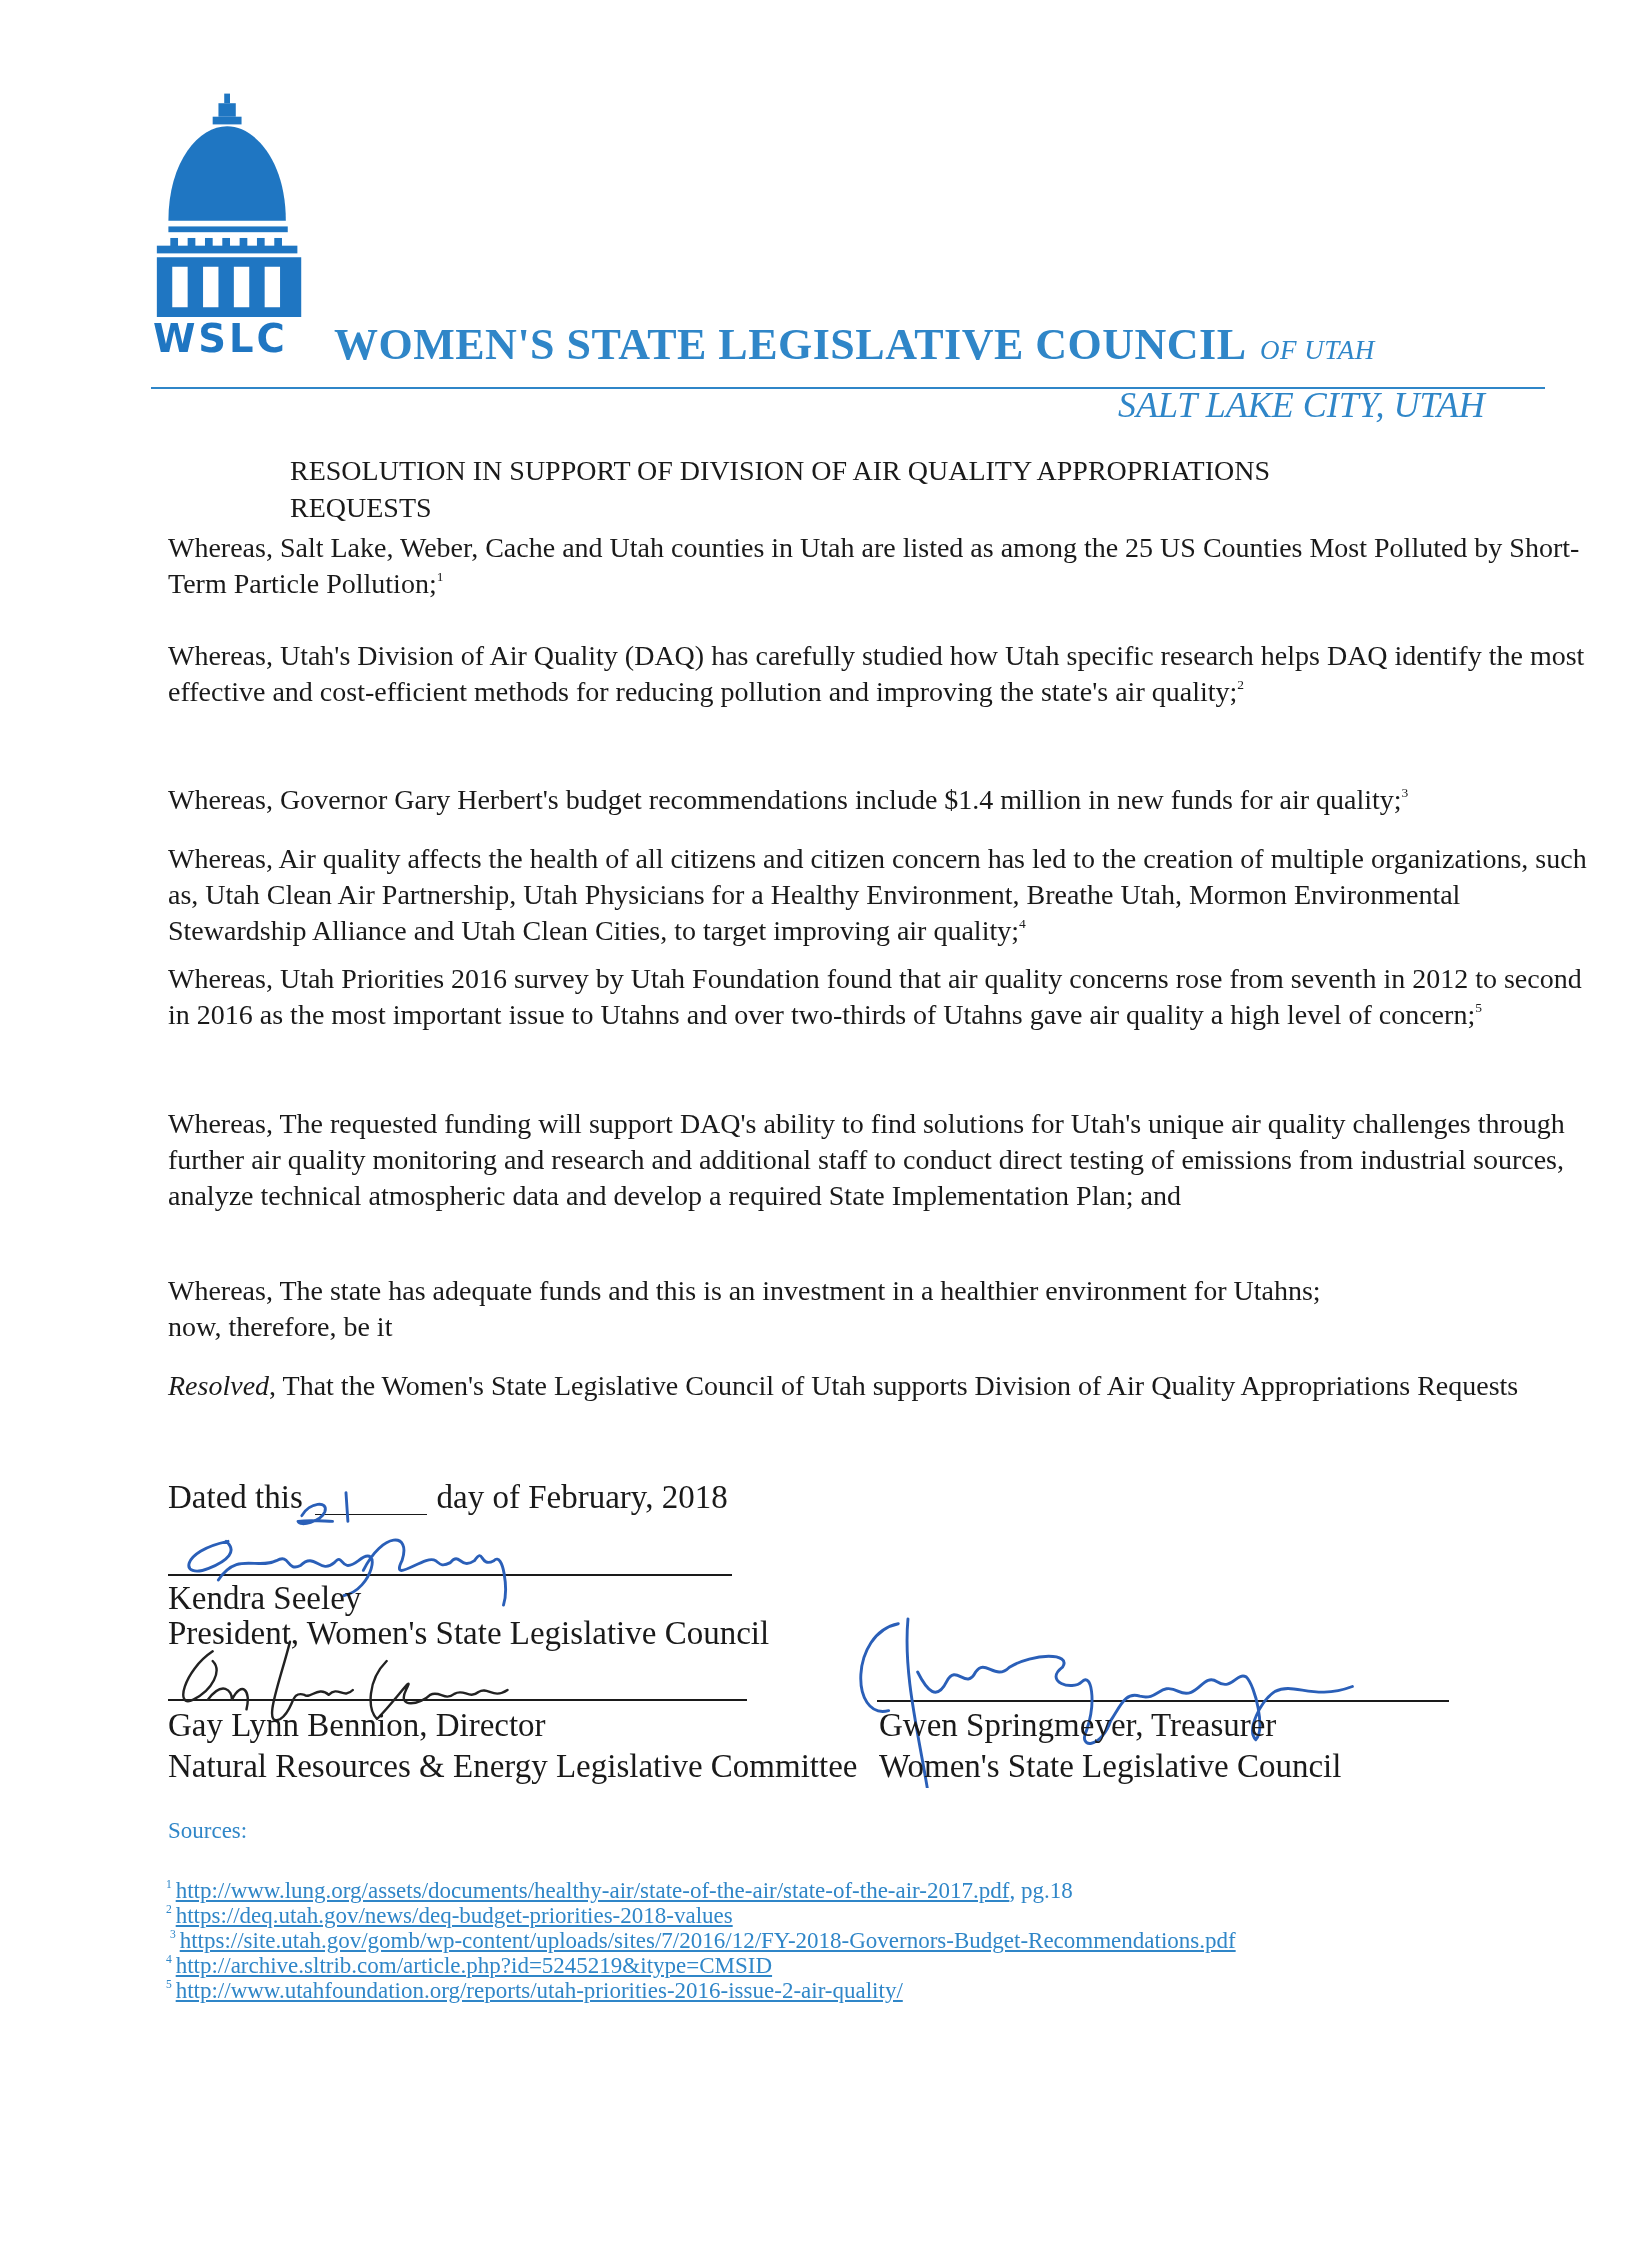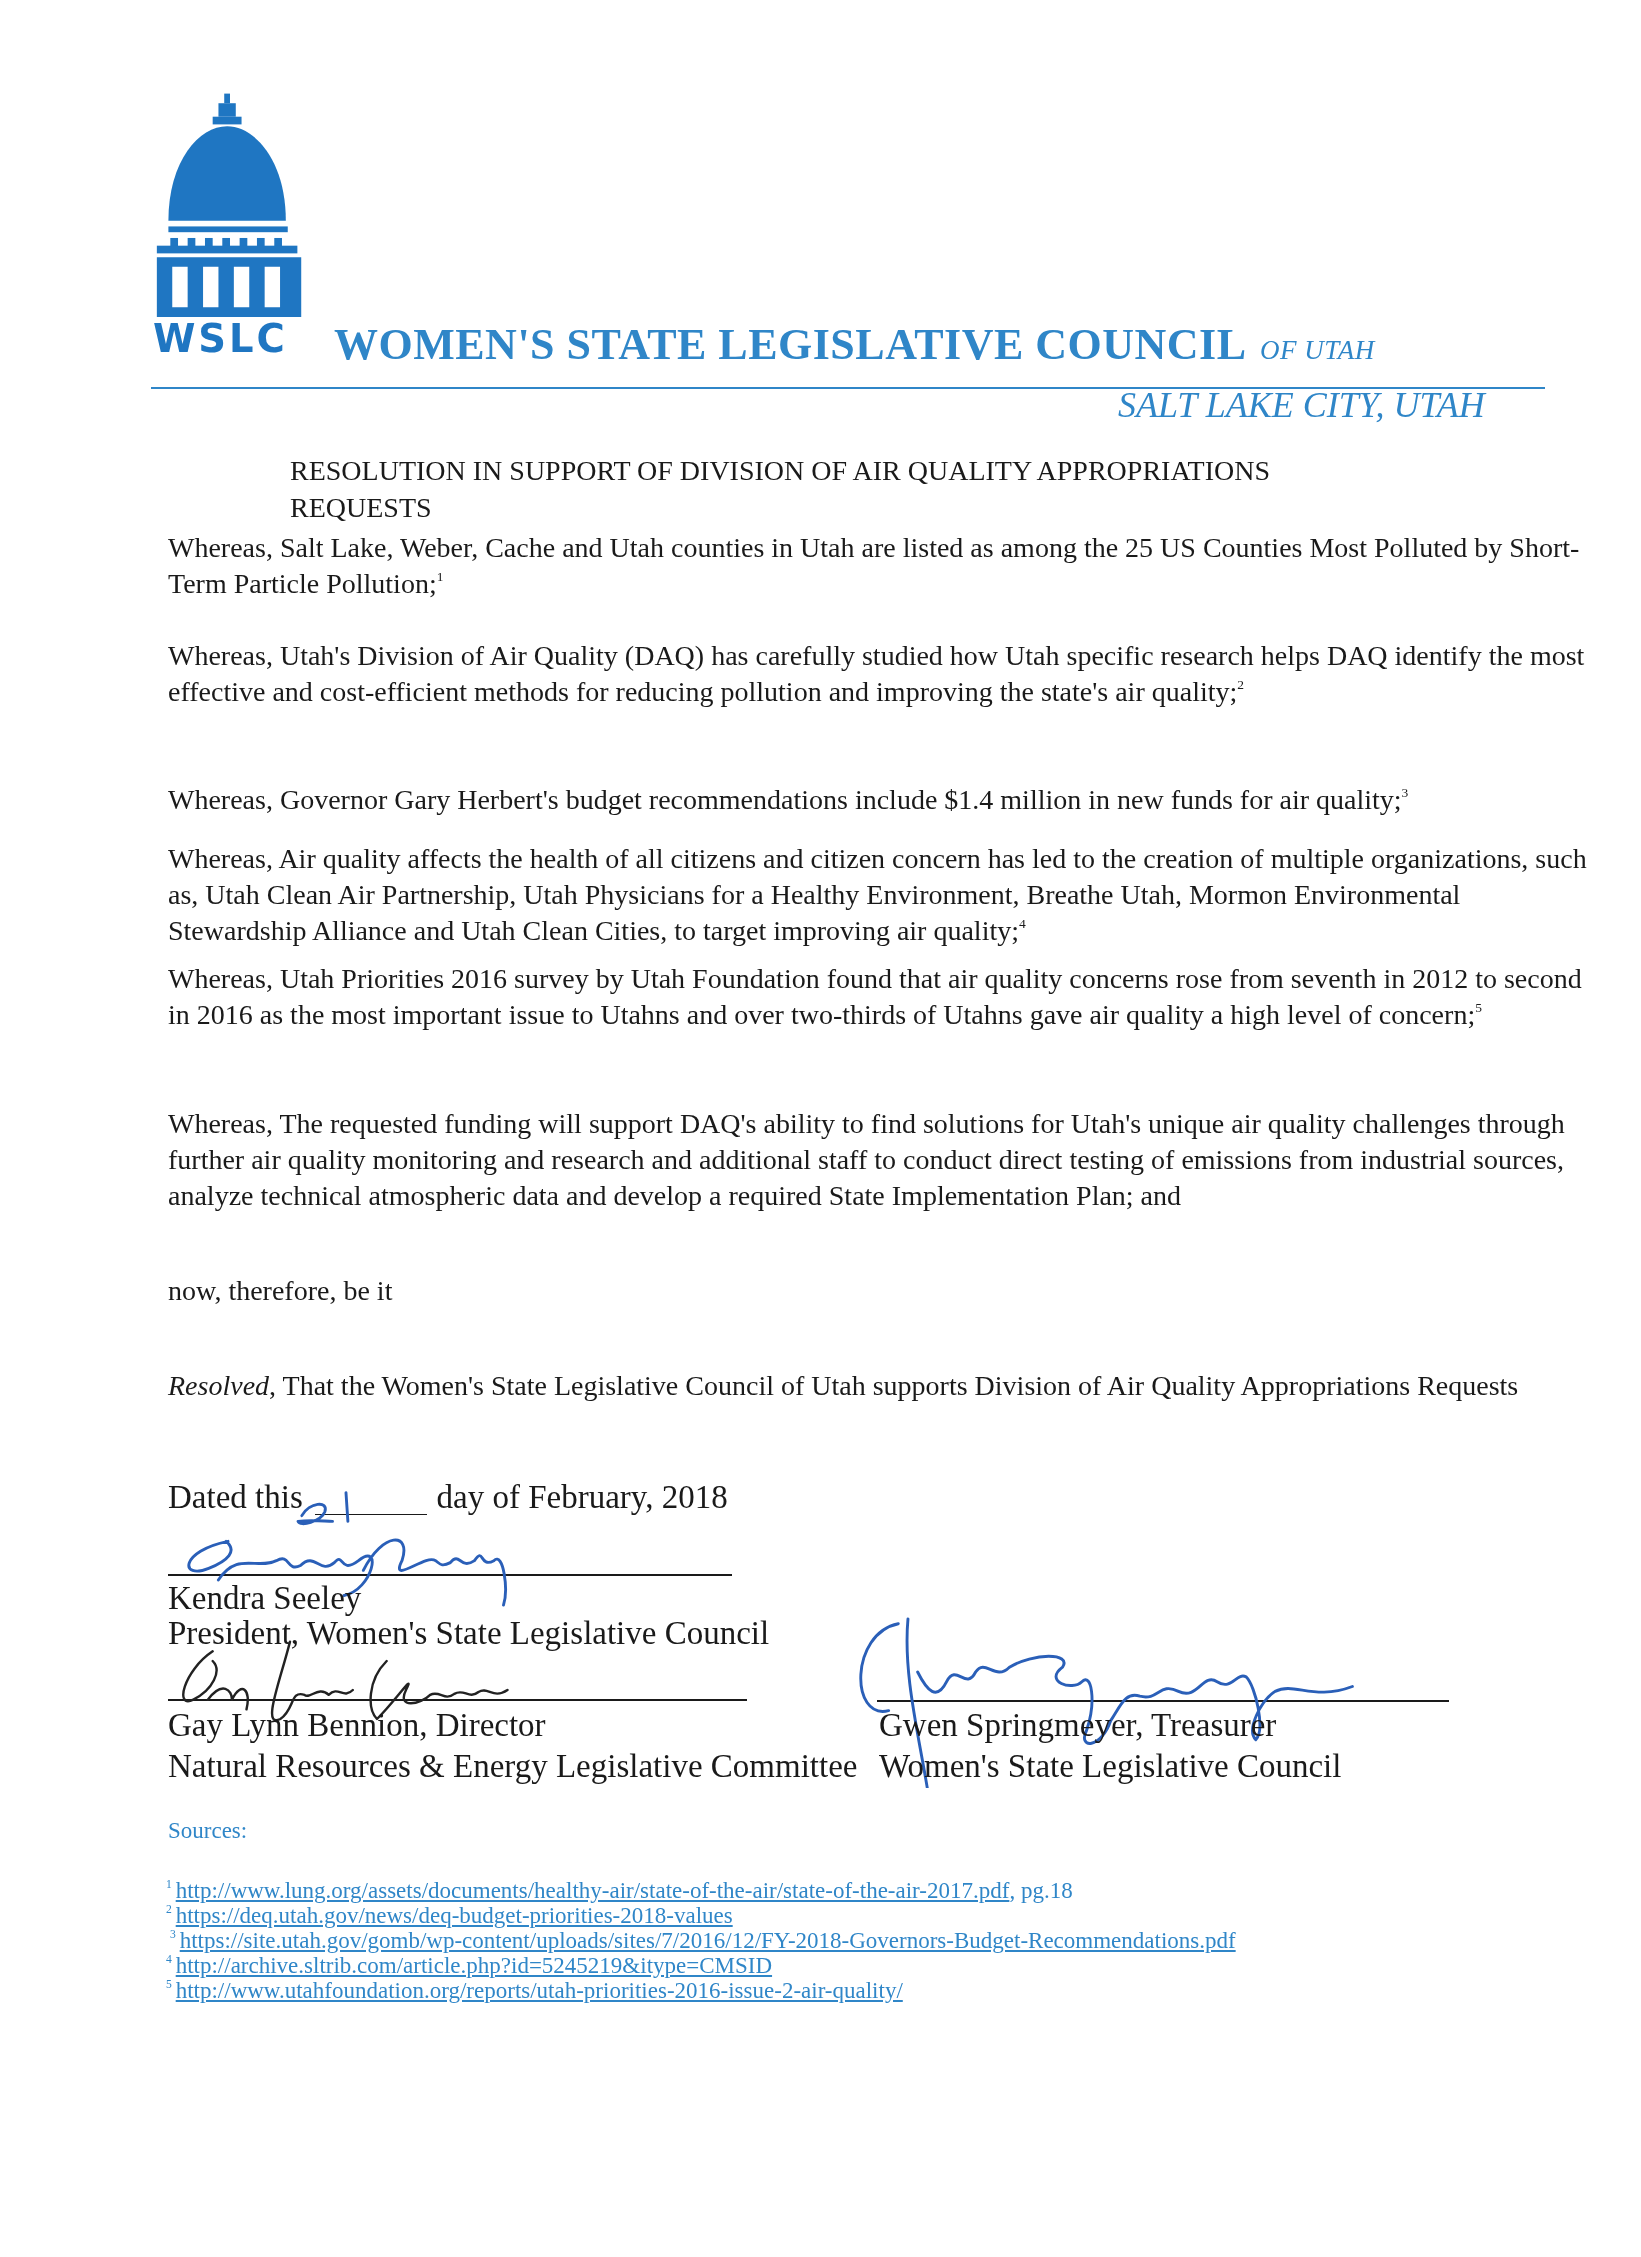--- a/index.html
+++ b/index.html
@@ -80,20 +80,21 @@
 <div class="abs para" style="top:829px; width:1429px;margin-top:12px;">
   <span>Whereas, Air quality affects the health of all citizens and citizen concern has led to the creation of multiple organizations, such as, Utah Clean Air Partnership, Utah Physicians for a Healthy Environment, Breathe Utah, Mormon Environmental Stewardship Alliance and Utah Clean Cities, to target improving air quality;</span><sup>4</sup>
 </div>
 <div class="abs para" style="top:961px; width:1439px;">
   <span>Whereas, Utah Priorities 2016 survey by Utah Foundation found that air quality concerns rose from seventh in 2012 to second in 2016 as the most important issue to Utahns and over two-thirds of Utahns gave air quality a high level of concern;</span><sup>5</sup>
 </div>
 <div class="abs para" style="top:1106px; width:1448px;">
   <span>Whereas, The requested funding will support DAQ's ability to find solutions for Utah's unique air quality challenges through further air quality monitoring and research and additional staff to conduct direct testing of emissions from industrial sources, analyze technical atmospheric data and develop a required State Implementation Plan; and</span>
 </div>
 <div class="abs para" style="top:1273px;">
+  <div>Whereas, The state has adequate funds and this is an investment in a healthier environment for Utahns;</div>
   <div>now, therefore, be it</div>
 </div>
 <div class="abs para" style="top:1368px; width:1439px;">
   <em>Resolved</em><span>, That the Women's State Legislative Council of Utah supports Division of Air Quality Appropriations Requests</span>
 </div>
 
 <div class="abs sigtext" style="left:168px; top:1479px;">
   <span>Dated this</span>
   <span style="display:inline-block; width:112px; border-bottom:1.9px solid #1a1a1a; height:29px; vertical-align:bottom; margin:0 9.7px 0 3.9px;"></span><span>day of  February, 2018</span>
 </div>

